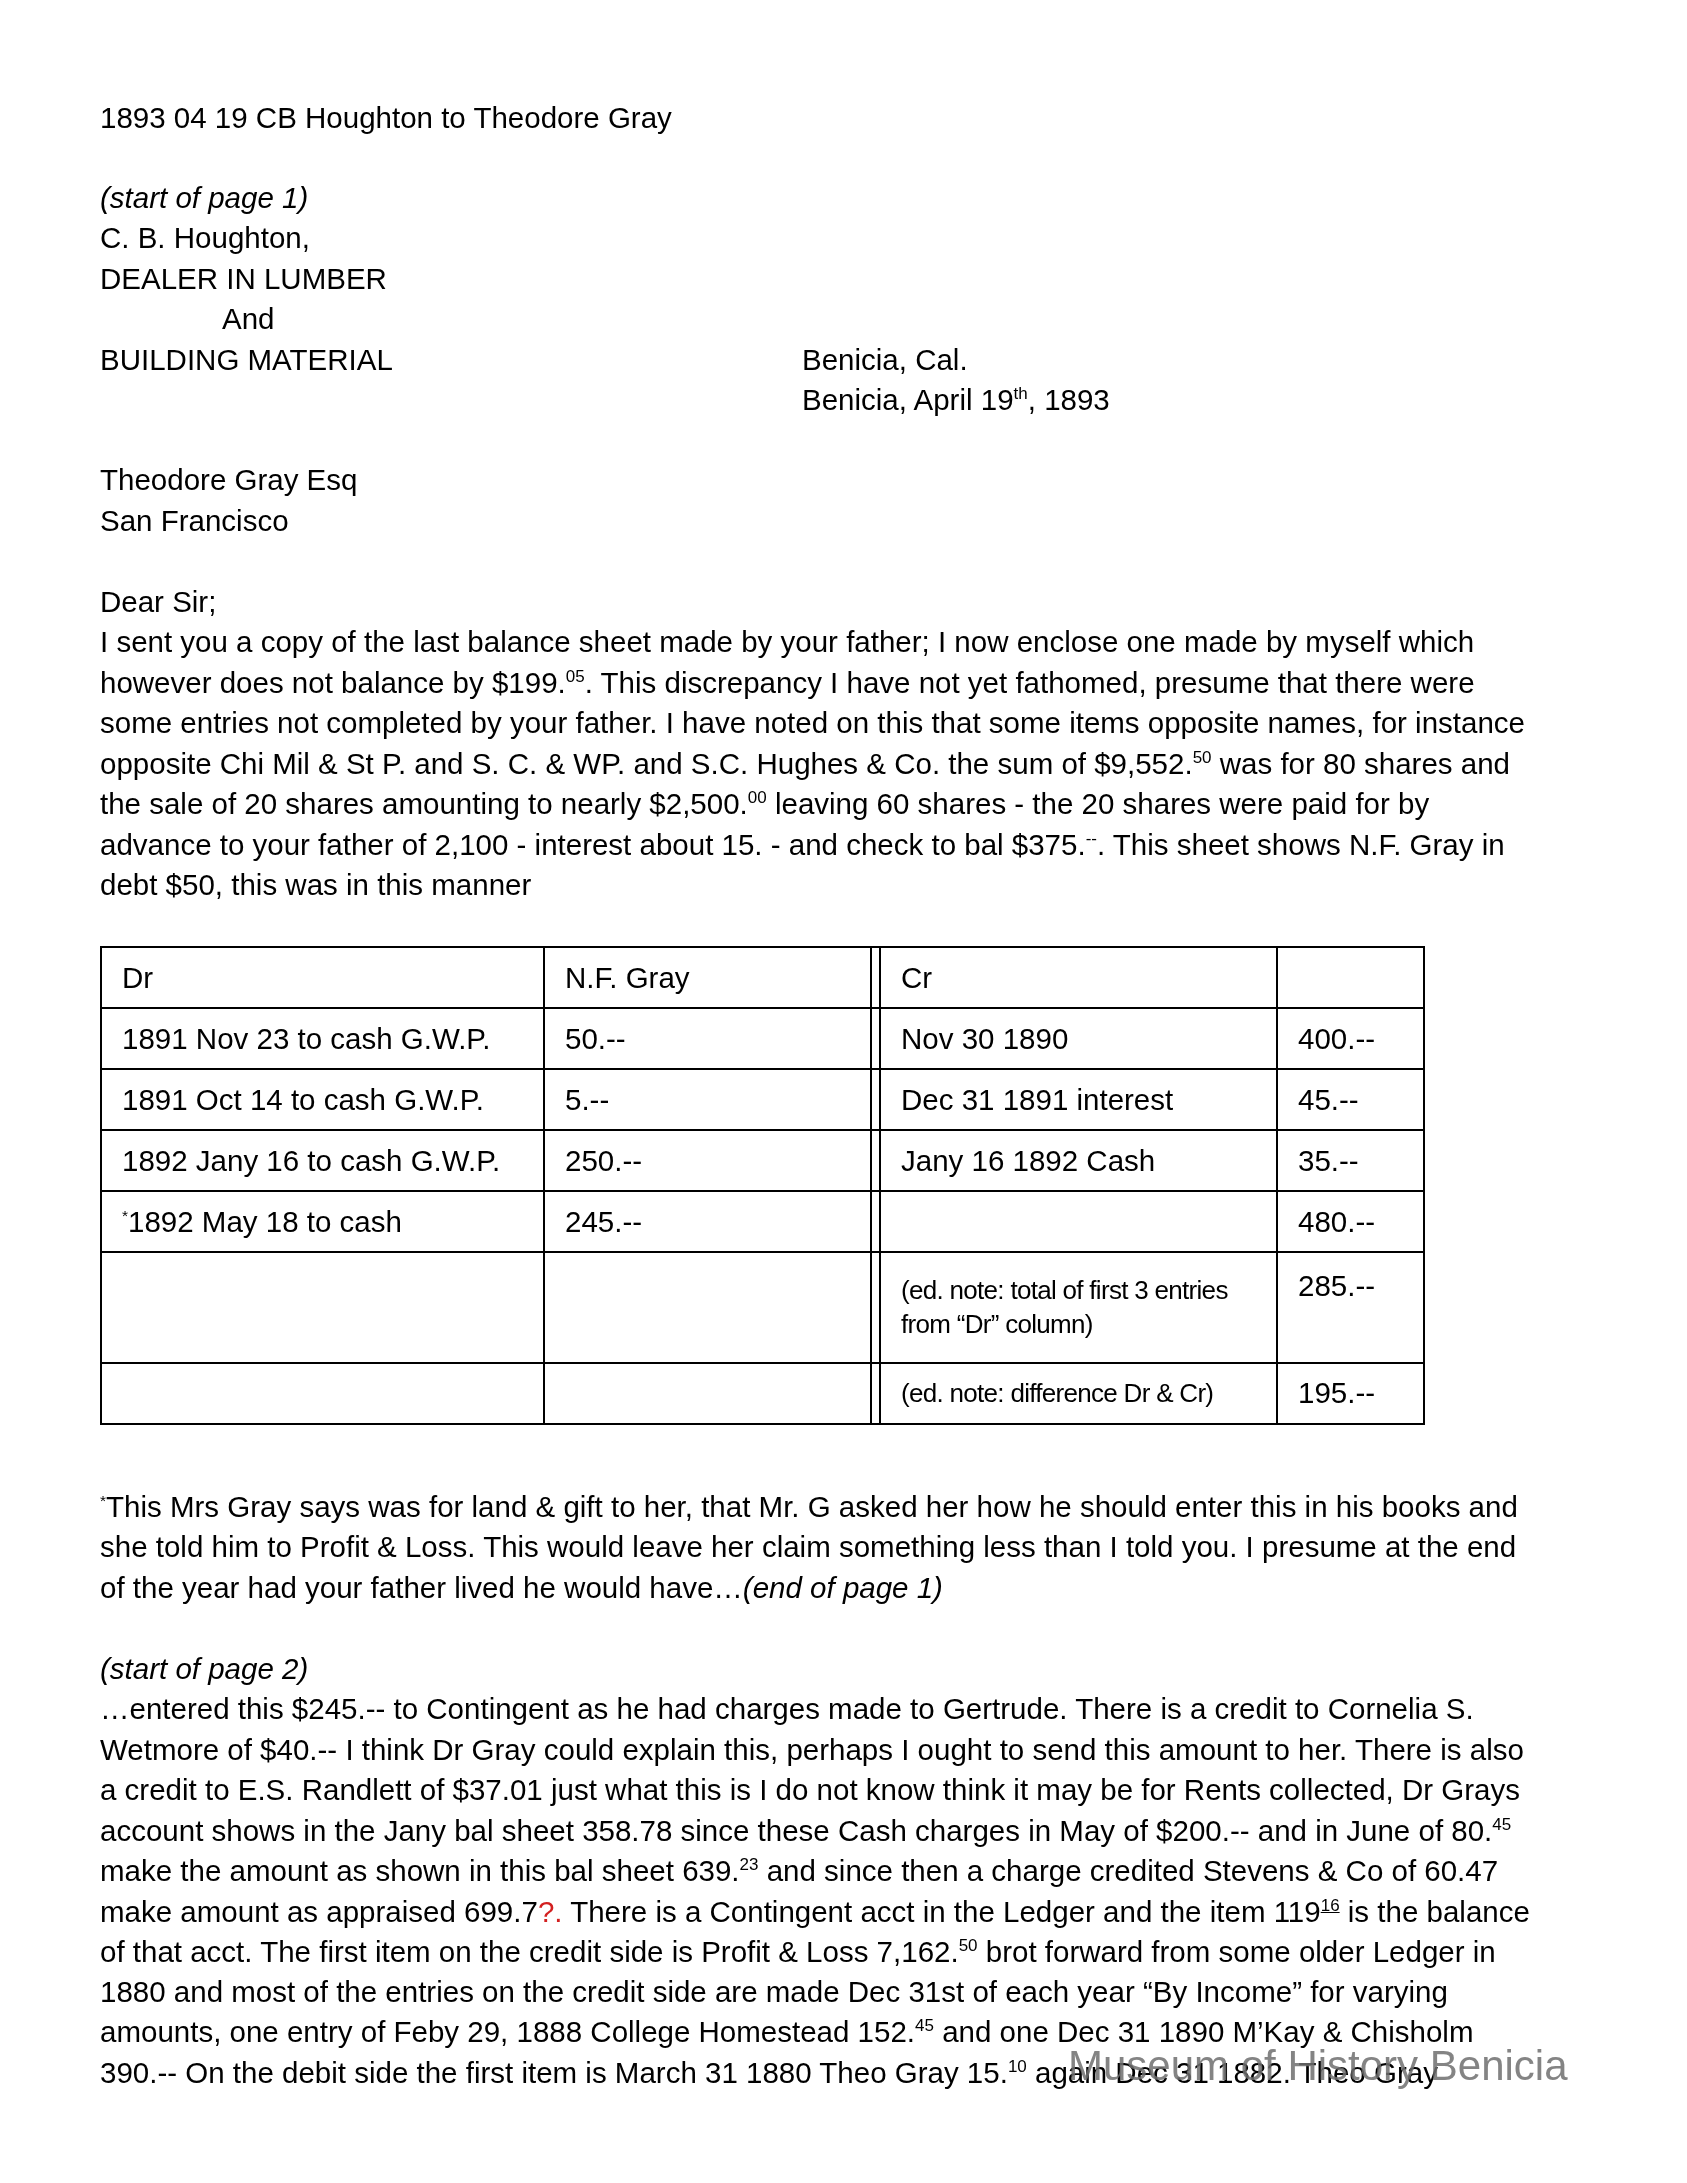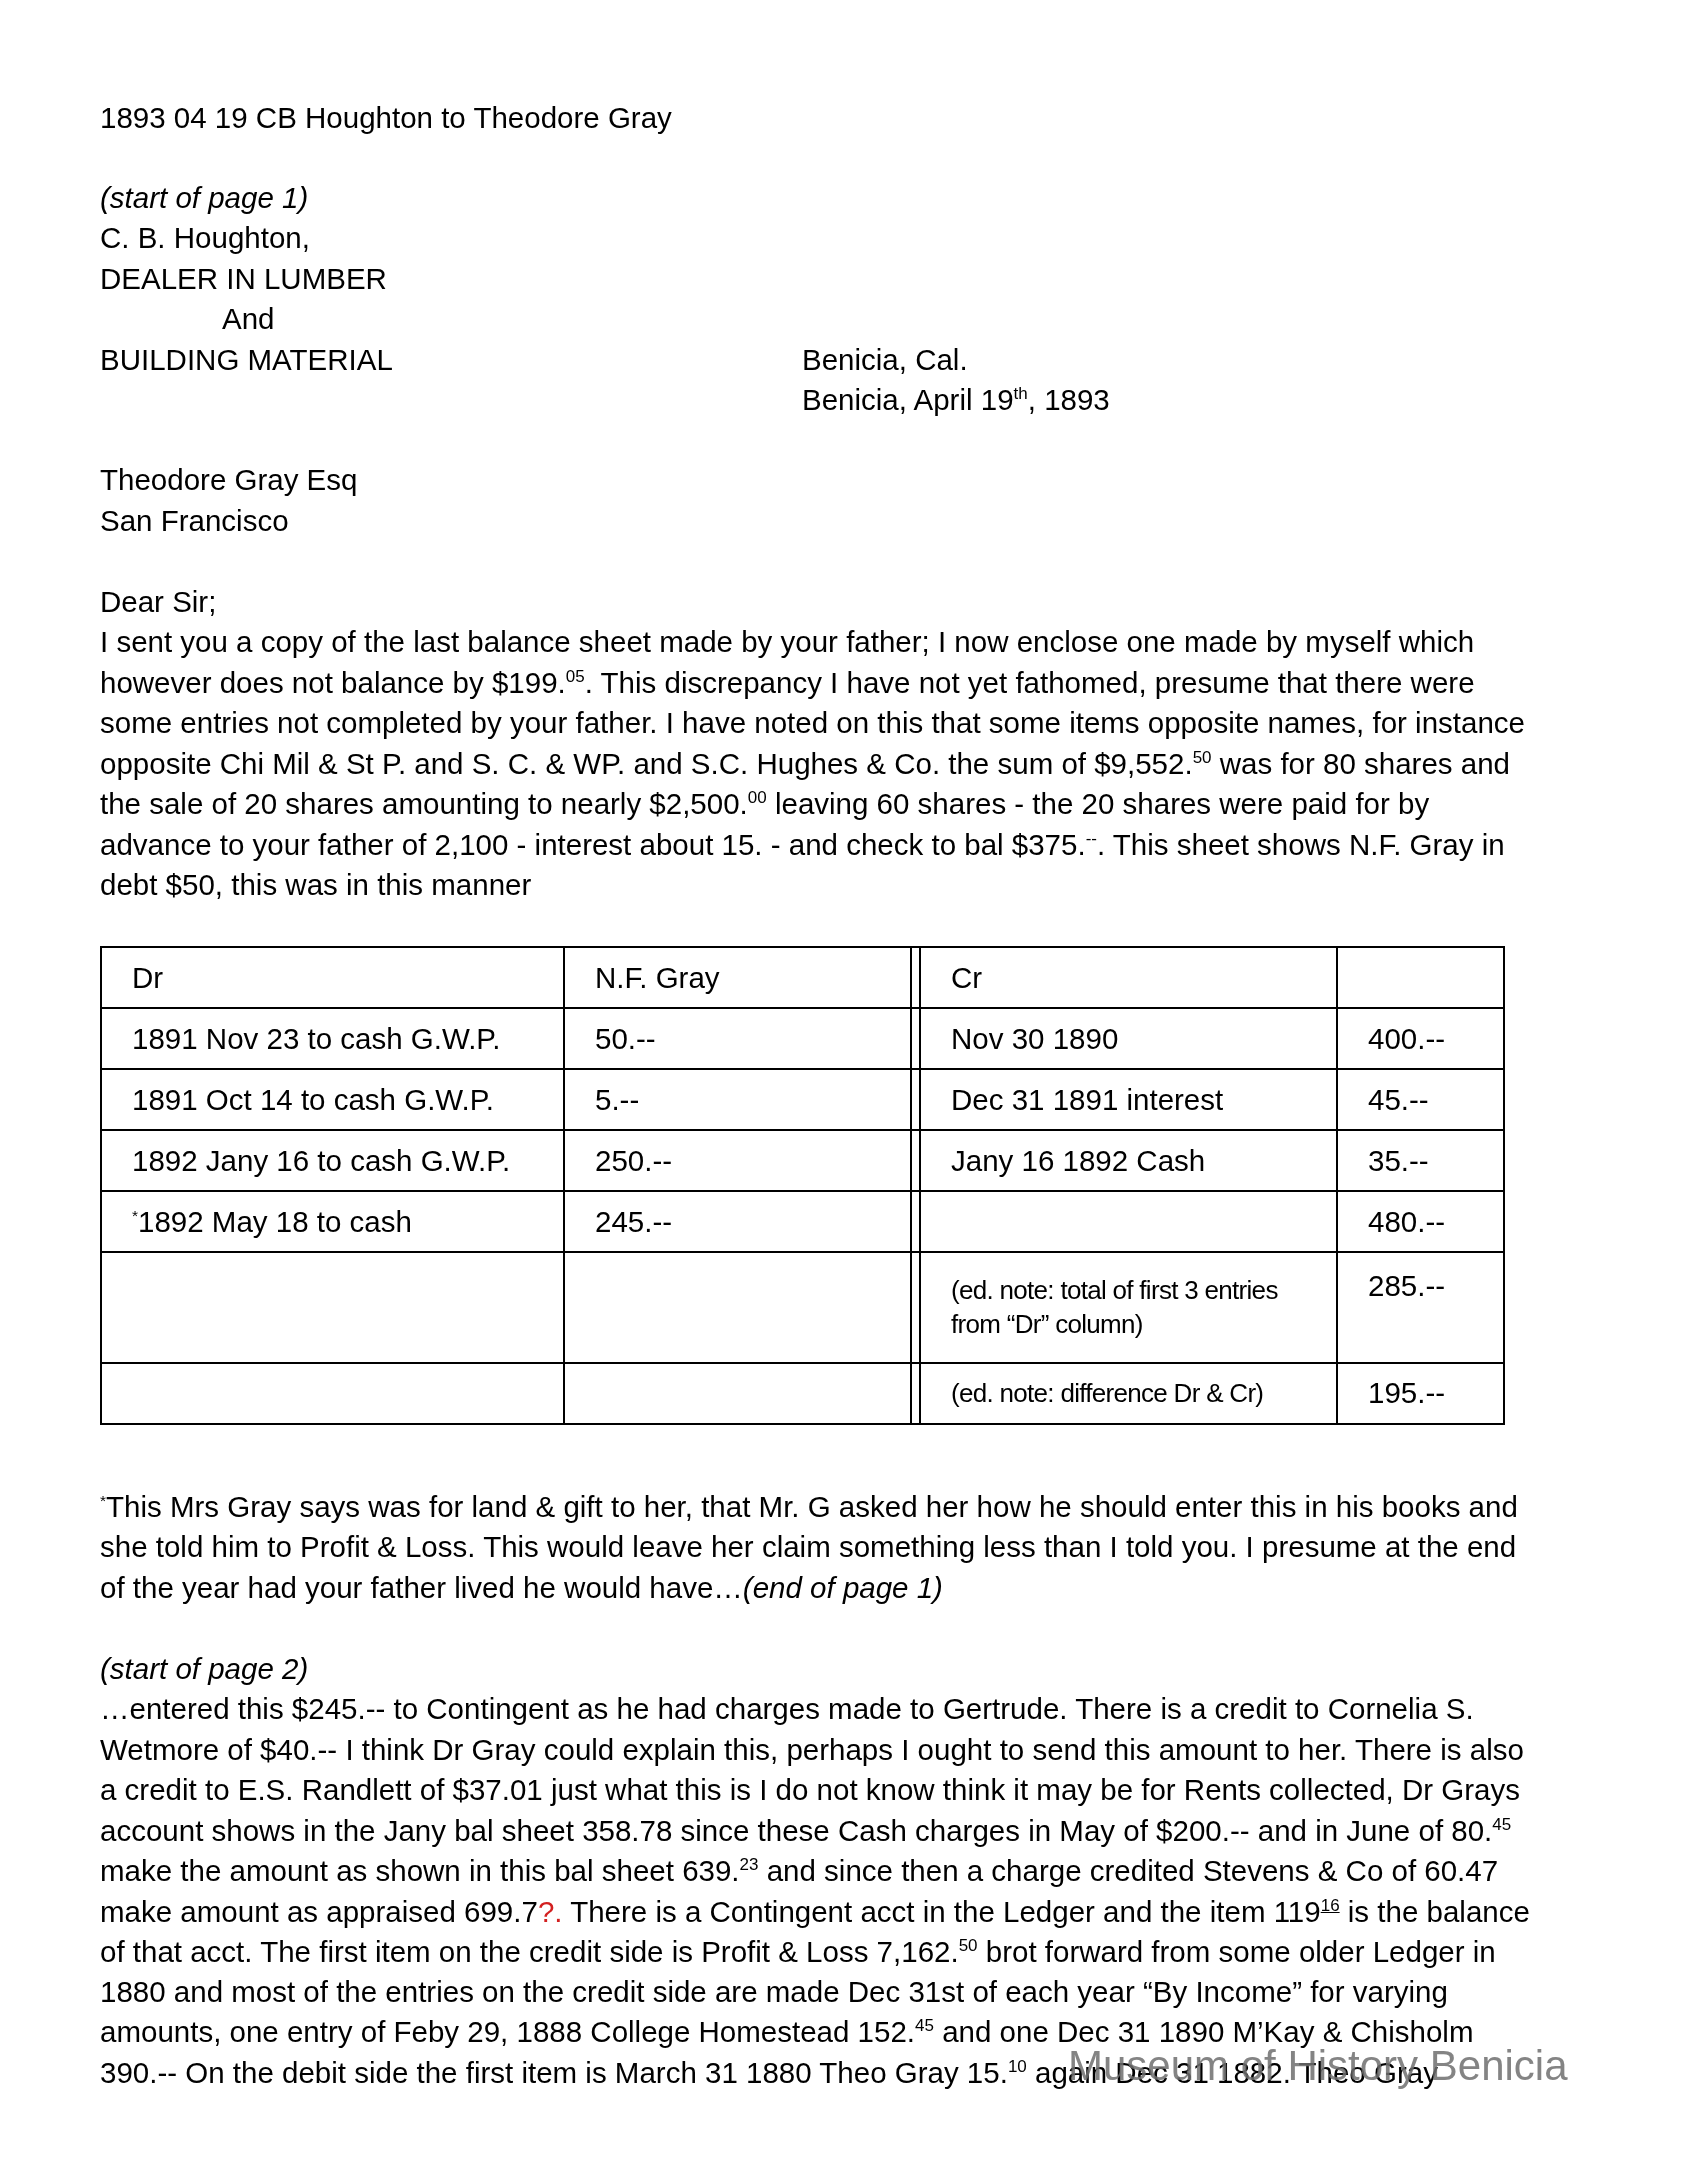--- a/index.html
+++ b/index.html
@@ -7,21 +7,21 @@
          font-family:"Liberation Sans", sans-serif; color:#000; font-size:29.5px; }
   .page { position:absolute; left:100px; top:0; width:1497px; }
   .line { position:absolute; left:0; white-space:nowrap; line-height:40px; }
   .it { font-style:italic; }
   sup { font-size:17px; vertical-align:super; line-height:0; }
   .ul { text-decoration:underline; }
   .red { color:#d32020; }
   .right-col { left:702px; }
   .indent { left:100px;margin-left:22px; }
   table.ledger { position:absolute; left:100px; top:946px; border-collapse:collapse; }
-  table.ledger td { border:2.8px solid #000; height:59px; padding:0 30px; font-size:29.5px; vertical-align:middle; }
+  table.ledger td { border:2.8px solid #000; height:59px; padding:0 20px; font-size:29.5px; vertical-align:middle; }
   table.ledger td.note { font-size:26px; line-height:34px; font-family:"Liberation Sans", sans-serif; letter-spacing:-0.7px; }
   table.ledger tr.tall td { height:93px; }
   .c1 { width:401px; } .c2 { width:285px; } .c3 { width:7px; padding:0 !important; }
   .c4 { width:355px; } .c5 { width:105px; }
   .star { font-size:15.5px; vertical-align:super; line-height:0; }
   .watermark { position:absolute; left:1068px; top:2042px; font-family:Liberation Sans, sans-serif;
                font-size:42px; color:rgba(110,110,110,0.85); white-space:nowrap; }
 </style>
 </head>
 <body>

